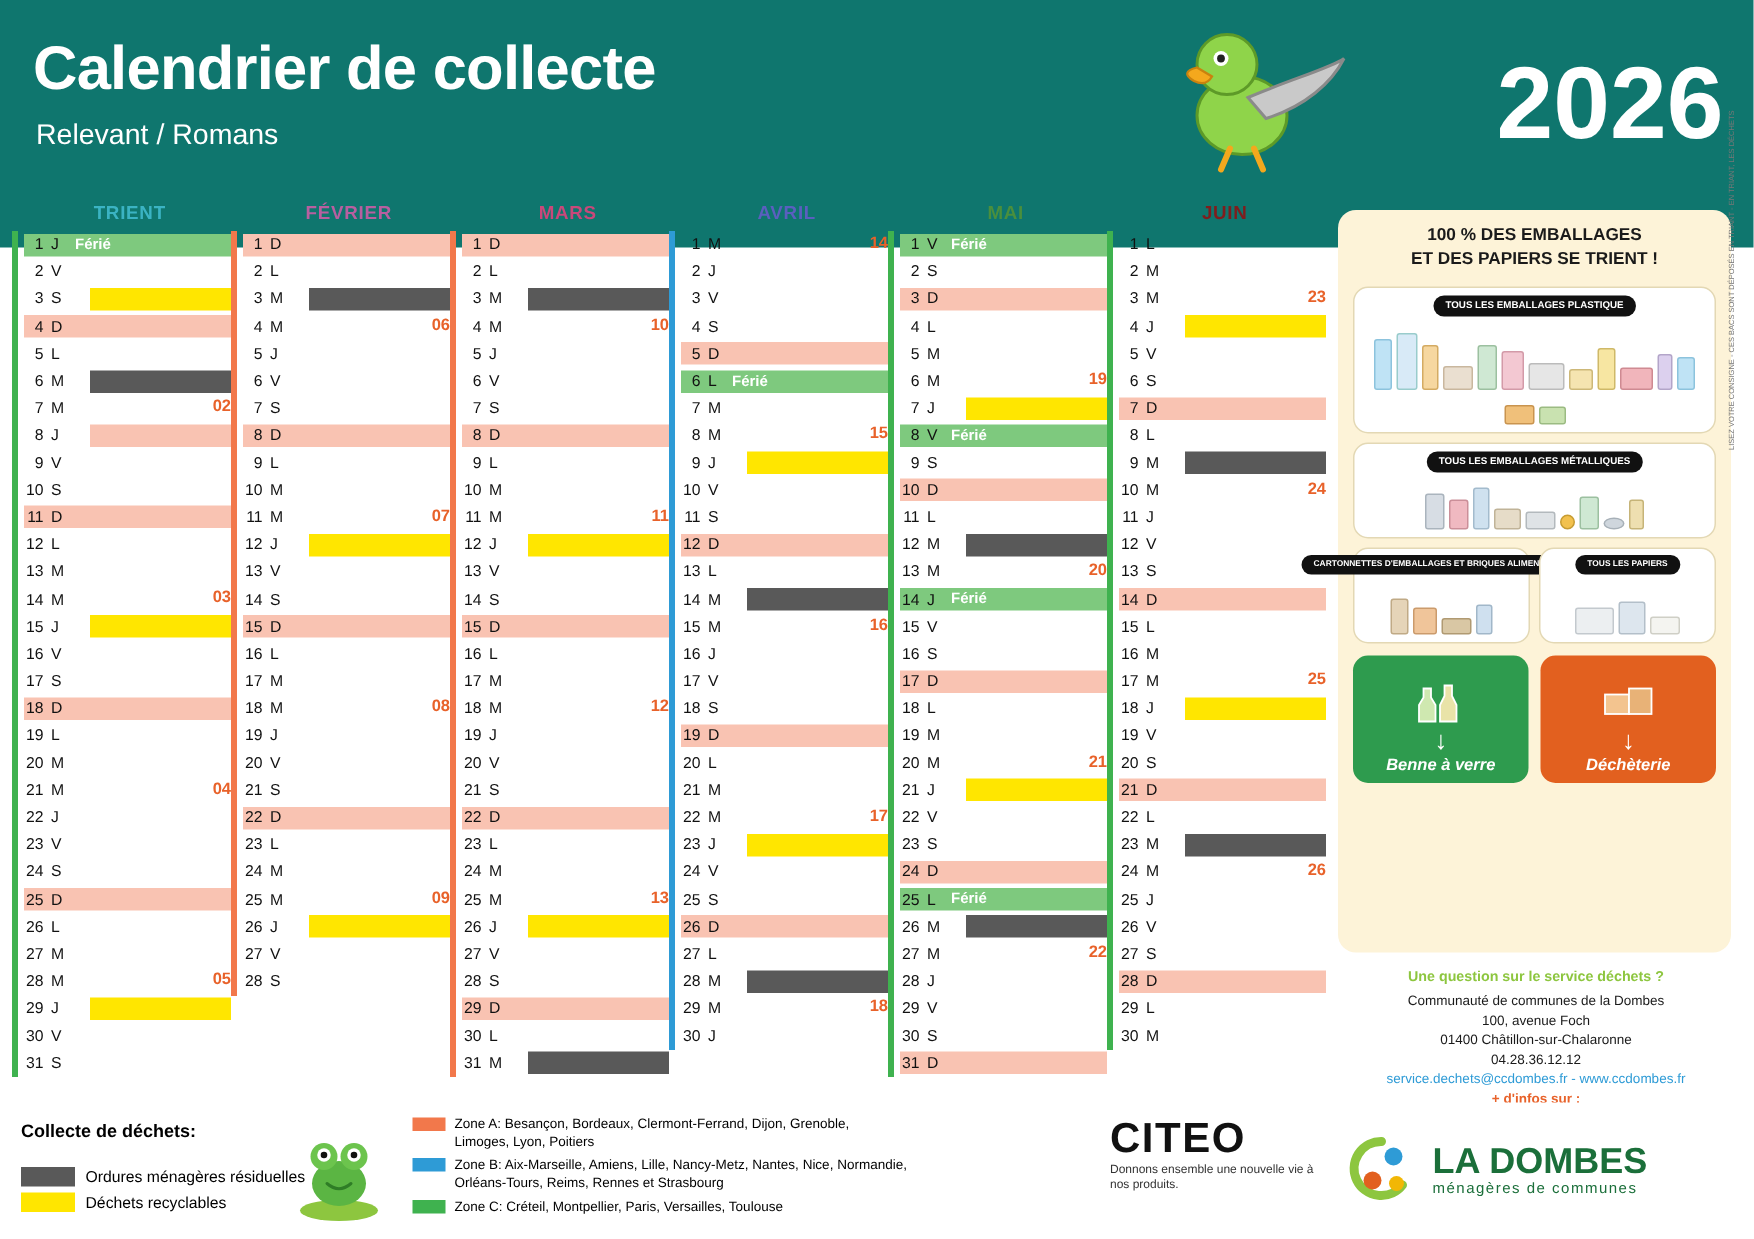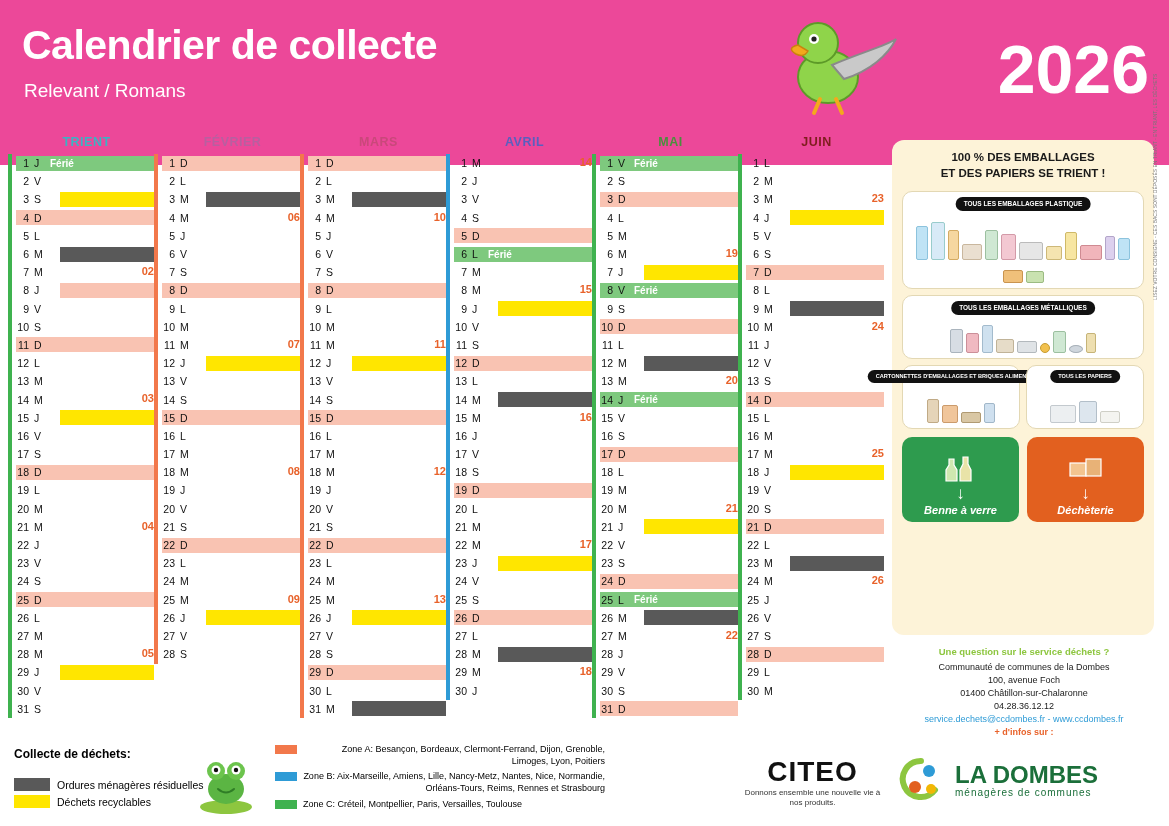--- a/index.html
+++ b/index.html
@@ -7,21 +7,21 @@
   body {
     width: 1169px; height: 826px;
     font-family: "Liberation Sans", sans-serif;
     background:#ffffff;
     overflow:hidden;
     position:relative;
   }
   
   #header {
     position:absolute; left:0; top:0; width:1169px; height:165px;
-    background:#ec4899;
+    background:#0f766e;
   }
   #header-title {
     position:absolute; left:22px; top:22px;
     font-size:41px; font-weight:bold; color:#ffffff; letter-spacing:-0.5px;
   }
   #header-sub {
     position:absolute; left:24px; top:80px;
     font-size:19px; color:#ffffff; font-weight:normal;
   }
   #header-year {
@@ -118,24 +118,24 @@
   #contact .web { color:#e8622a; font-weight:bold; }
 
   
   #footer { position:absolute; left:0; top:735px; width:1169px; height:91px; background:#fff; }
   #legend { position:absolute; left:14px; top:12px; font-size:10.5px; }
   #legend .ltitle { font-weight:bold; margin-bottom:17px; font-size:12px;}
   .lrow { display:flex; align-items:center; margin-bottom:4px; }
   .lsw { width:36px; height:13px; margin-right:7px; }
   #frog { position:absolute; left:196px; top:10px; width:60px; height:70px; }
   #zones { position:absolute; left:275px; top:8px; width:330px; font-size:9px; line-height:1.35; }
-  .zrow { display:flex; margin-bottom:3px;text-align:right; }
+  .zrow { display:flex; margin-bottom:3px; }
   .zsw { width:22px; height:9px; margin-right:6px; margin-top:2px; flex:none; }
   #adelphe { position:absolute; left:600px; top:20px; width:135px; text-align:center;}
-  #citeo { position:absolute; left:740px; top:22px; width:145px; text-align:center;}
+  #citeo { position:absolute; left:740px; top:9px; width:145px; text-align:left;}
   #dombes { position:absolute; left:895px; top:20px; width:265px; }
 </style>
 </head>
 <body>
 
 <div id="header">
   <div id="header-title">Calendrier de collecte</div>
   <div id="header-sub">Relevant / Romans</div>
   <div id="header-year">2026</div>
   <svg id="duck" viewBox="0 0 130 115">

